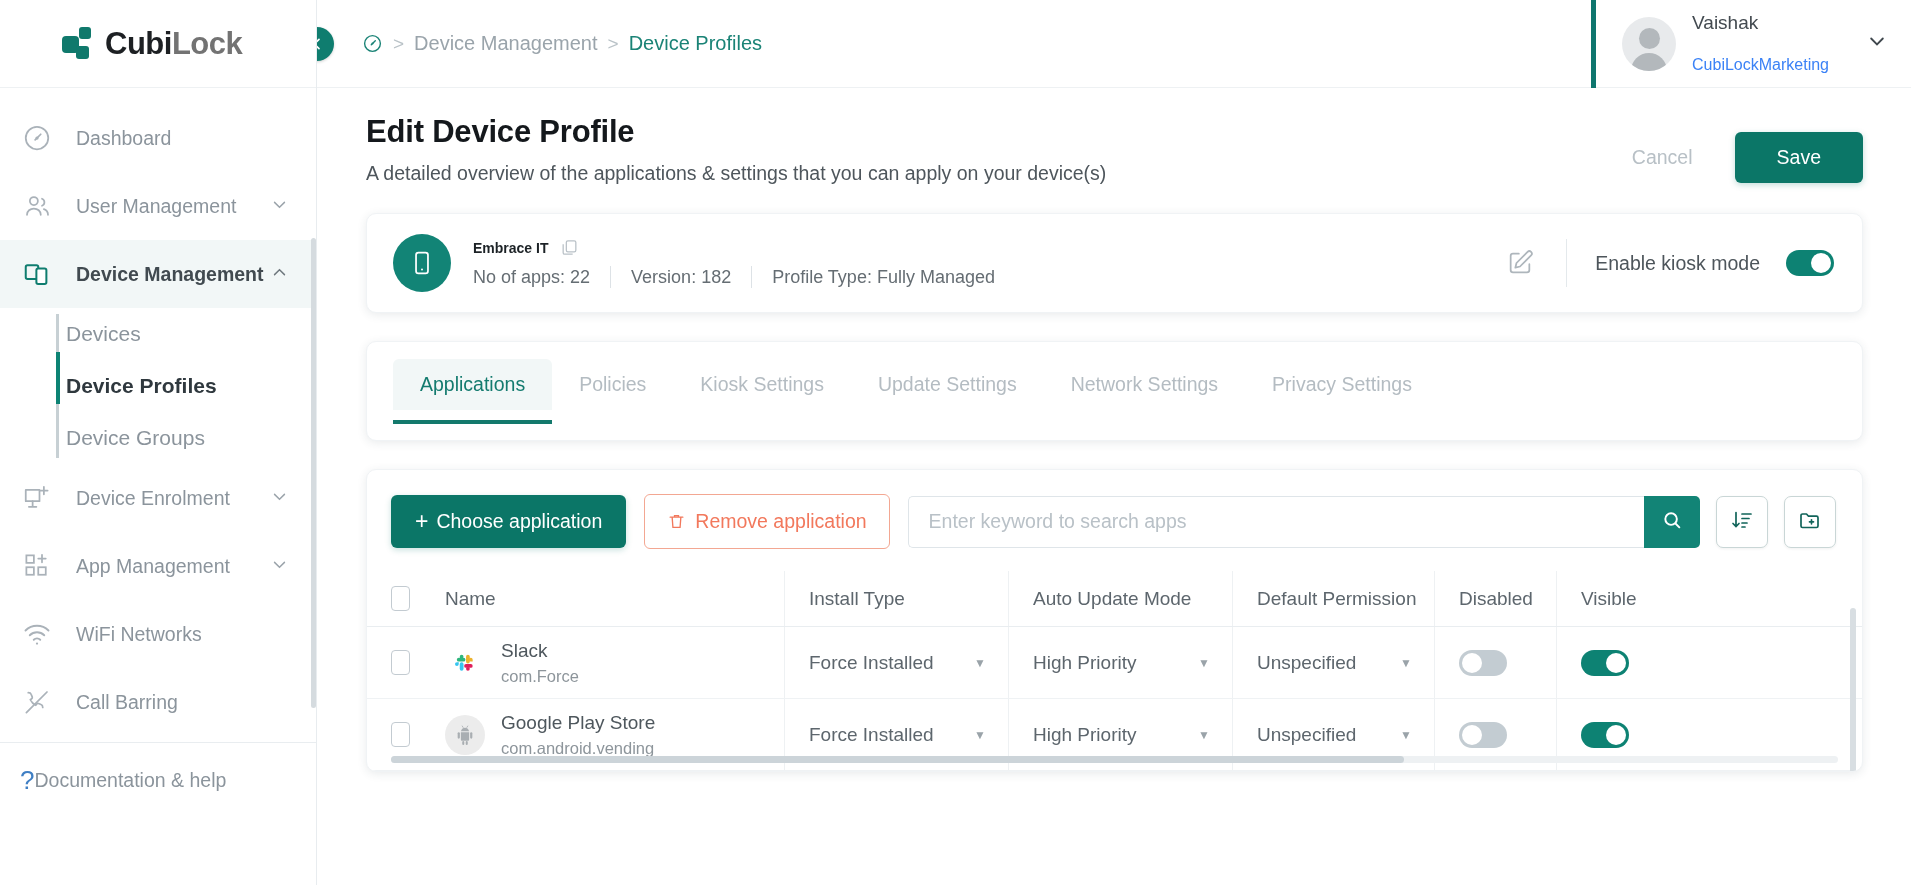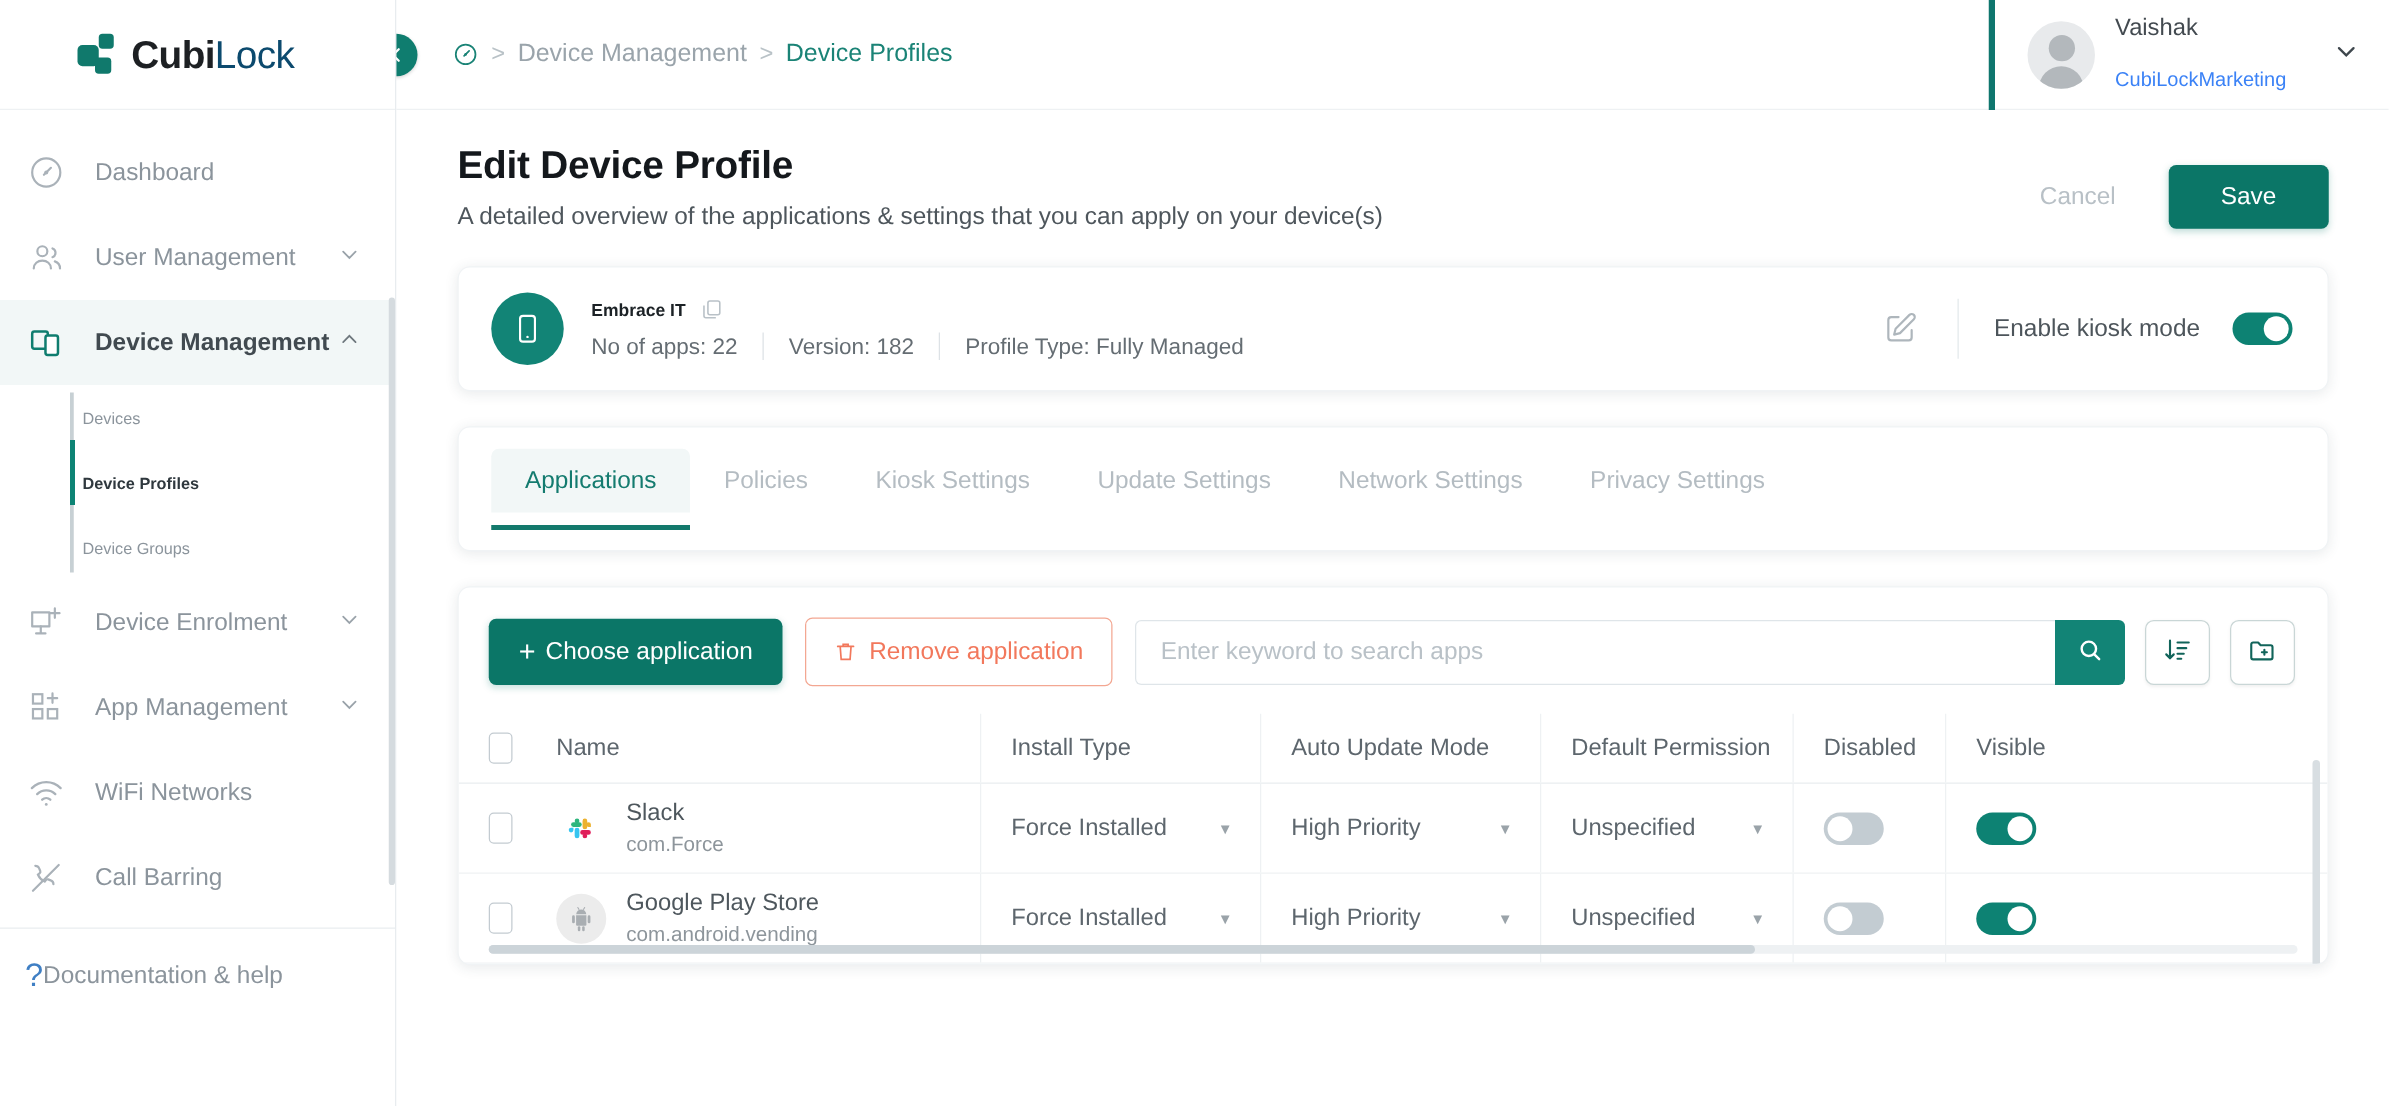--- a/index.html
+++ b/index.html
@@ -22,40 +22,40 @@
     height: 88px; display: flex; align-items: center; padding-left: 62px;
     border-bottom: 1px solid #eef1f3;
   }
   .logo-mark { width: 34px; height: 34px; position: relative; margin-right: 9px; }
   .logo-mark i { position: absolute; background: #10796c; display: block; }
   .logo-mark .sq1 { left: 0; top: 9px; width: 17px; height: 17px; border-radius: 4px; }
   .logo-mark .sq2 { left: 17px; top: 0px; width: 12px; height: 12px; border-radius: 3px; }
   .logo-mark .sq3 { left: 14px; top: 19px; width: 13px; height: 13px; border-radius: 3px; }
   .logo-text { font-size: 31px; letter-spacing: -0.5px; white-space: nowrap; }
   .logo-text .b { font-weight: 700; color: #1d2023; }
-  .logo-text .l { font-weight: 400; color: #0c4a6e; }
+  .logo-text .l { font-weight: 700; color: #737373; }
 
   .nav { flex: 1; padding-top: 16px; overflow: hidden; position: relative; }
   .nav-item {
     display: flex; align-items: center; height: 68px;
     padding-left: 20px; cursor: pointer; position: relative;
     color: #8b949c; font-size: 19.5px;
   }
   .nav-item .nv-ico {
     width: 34px; height: 34px; margin-right: 22px;
     display: flex; align-items: center; justify-content: center; flex: 0 0 34px;
   }
   .nav-item.active { background: #f2f7f7; color: #414a50; font-weight: 700; }
   .nav-item .chev { margin-left: auto; margin-right: 28px; }
   .sub-wrap { position: relative; padding-left: 60px; }
   .sub-rail { position: absolute; left: 56px; top: 6px; bottom: 6px; width: 3px; background: #c7d0d4; }
   .sub-rail-active { position: absolute; left: 56px; width: 4px; height: 52px; background: #0d8374; top: 44px; }
   .sub-item {
     height: 52px; display: flex; align-items: center;
-    color: #8b949c; font-size: 13px; padding-left: 6px; cursor: pointer;
+    color: #8b949c; font-size: 21px; padding-left: 6px; cursor: pointer;
   }
   .sub-item.active { color: #2f383e; font-weight: 700; }
   .nav-sep { height: 1px; background: #e9edf0; margin: 6px 0 0 0; }
   .help-item {
     display: flex; align-items: center; height: 74px; padding-left: 20px;
     color: #8b949c; font-size: 19.5px; cursor: pointer;
   }
   .help-item .nv-ico { color: #3f7fc4; font-size: 26px; font-weight: 400; }
   .sb-scroll {
     position: absolute; right: 0px; top: 150px; width: 5px; height: 470px;

